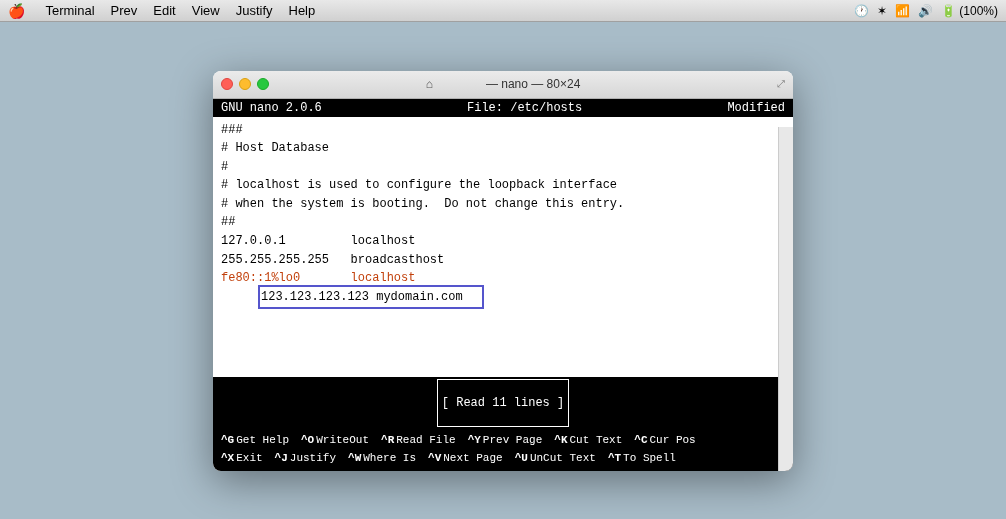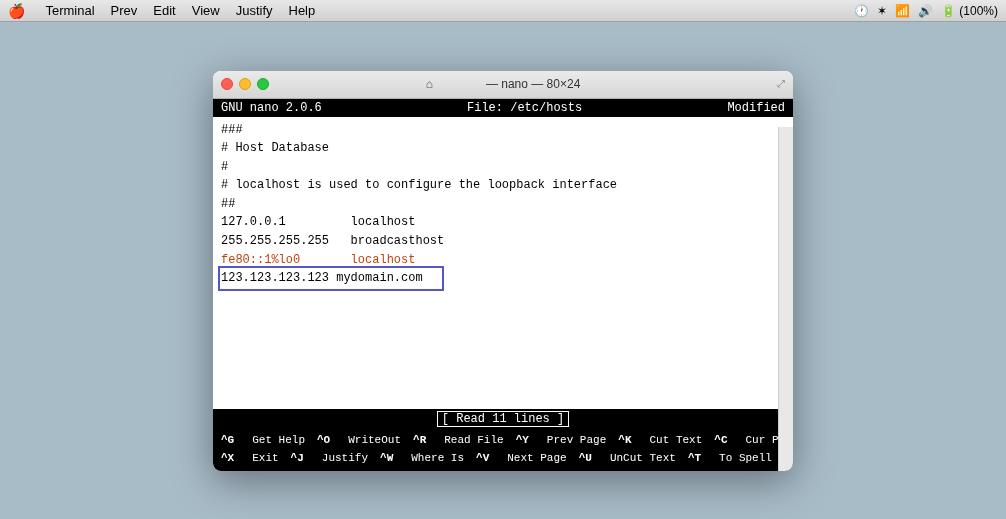--- a/index.html
+++ b/index.html
@@ -163,39 +163,40 @@
     .nano-line {
       white-space: pre;
       display: block;
       line-height: 1.55;
     }
     .nano-line.highlighted {
       outline: 2px solid #5555cc;
       outline-offset: 1px;
       display: inline-block;
       min-width: 220px;
+      margin-left: 40px;
     }
     .nano-line.dimmed {
       color: #c2410c;
     }
 
     
     .nano-status {
       background: #000;
       color: #fff;
       padding: 2px 0;
       font-size: 12px;
       font-family: 'Courier New', Courier, monospace;
       text-align: center;
       flex-shrink: 0;
     }
     .status-badge {
       display: inline-block;
       border: 1px solid #fff;
-      padding: 0 4px;
+      padding: 16px 4px;
     }
 
     
     .nano-footer {
       background: #000;
       color: #fff;
       padding: 3px 8px;
       font-size: 11px;
       font-family: 'Courier New', Courier, monospace;
       flex-shrink: 0;
@@ -213,21 +214,21 @@
     }
     .shortcut-key {
       background: #000;
       color: #fff;
       font-weight: bold;
       font-size: 11px;
     }
     .shortcut-label {
       color: #fff;
       font-size: 11px;
-      margin-left: 18px;
+      margin-left: 2px;
     }
   </style>
 </head>
 <body>
 
 <div class="menubar">
   <span class="menubar-apple">🍎</span>
   <span class="menubar-item bold">Terminal</span>
   <span class="menubar-item">Prev</span>
   <span class="menubar-item">Edit</span>
@@ -266,20 +267,21 @@
         <span>GNU nano 2.0.6</span>
         <span>File: /etc/hosts</span>
         <span>Modified</span>
       </div>
 
       <div class="nano-content">
         <span class="nano-line">###</span>
         <span class="nano-line"># Host Database</span>
         <span class="nano-line">#</span>
         <span class="nano-line"># localhost is used to configure the loopback interface</span>
+        <span class="nano-line"># when the system is booting.  Do not change this entry.</span>
         <span class="nano-line">##</span>
         <span class="nano-line">127.0.0.1         localhost</span>
         <span class="nano-line">255.255.255.255   broadcasthost</span>
         <span class="nano-line dimmed">fe80::1%lo0       localhost</span>
         <span class="nano-line highlighted">123.123.123.123 mydomain.com</span>
       </div>
 
       <div class="scrollbar-indicator"></div>
 
       <div class="nano-status">

